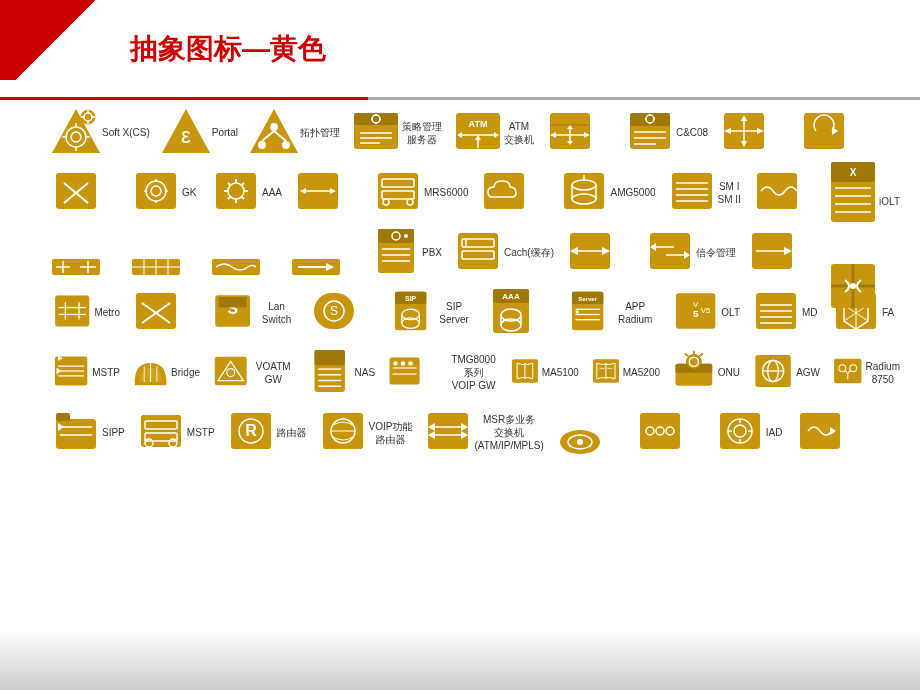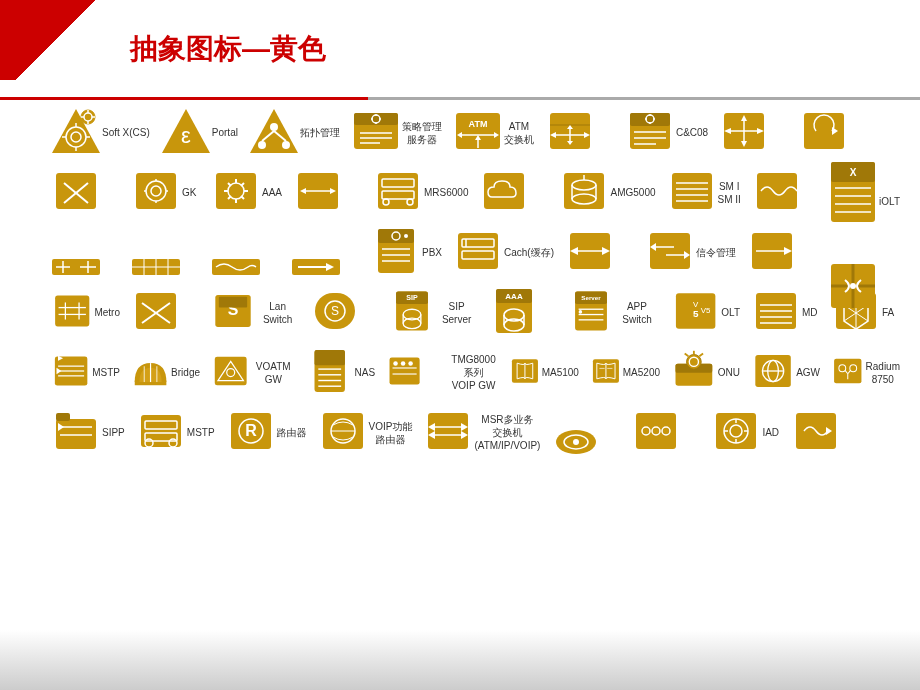--- a/index.html
+++ b/index.html
@@ -490,21 +490,21 @@
     <div class="icon-item">
       <svg width="52" height="52" viewBox="0 0 52 52">
         <rect x="8" y="4" width="36" height="44" rx="3" fill="#c8960c"></rect>
         <rect x="8" y="4" width="36" height="14" rx="2" fill="#a07808"></rect>
         <text x="26" y="14" text-anchor="middle" fill="white" font-size="7" font-weight="bold">Server</text>
         <line x1="12" y1="24" x2="40" y2="24" stroke="white" stroke-width="1.5"></line>
         <line x1="12" y1="30" x2="40" y2="30" stroke="white" stroke-width="1.5"></line>
         <line x1="12" y1="36" x2="40" y2="36" stroke="white" stroke-width="1.5"></line>
         <circle cx="14" cy="27" r="2" fill="white"></circle>
       </svg>
-      <span class="icon-label">APP Switch</span>
+      <span class="icon-label">APP Radium</span>
     </div>
 
     <div class="icon-item">
       <svg width="52" height="52" viewBox="0 0 52 52">
         <rect x="6" y="8" width="40" height="36" rx="3" fill="#c8960c"></rect>
         <text x="26" y="22" text-anchor="middle" fill="white" font-size="8">V</text>
         <text x="26" y="32" text-anchor="middle" fill="white" font-size="10" font-weight="bold">5</text>
         <text x="36" y="28" text-anchor="middle" fill="white" font-size="8">V5</text>
       </svg>
       <span class="icon-label">OLT</span>
@@ -707,21 +707,21 @@
         <rect x="6" y="8" width="40" height="36" rx="3" fill="#c8960c"></rect>
         <line x1="10" y1="22" x2="42" y2="22" stroke="white" stroke-width="1.5"></line>
         <polygon points="39,18 46,22 39,26" fill="white"></polygon>
         <polygon points="13,18 6,22 13,26" fill="white"></polygon>
         <line x1="10" y1="30" x2="42" y2="30" stroke="white" stroke-width="1.5"></line>
         <polygon points="13,26 6,30 13,34" fill="white"></polygon>
         <polygon points="39,26 46,30 39,34" fill="white"></polygon>
       </svg>
       <span class="icon-label" style="white-space:pre-line;">MSR多业务
 交换机
-(ATM/IP/VOIP)</span>
+(ATM/IP/MPLS)</span>
     </div>
 
     <div class="icon-item">
       <svg width="52" height="30" viewBox="0 0 52 30">
         <ellipse cx="26" cy="15" rx="20" ry="12" fill="#c8960c"></ellipse>
         <ellipse cx="26" cy="15" rx="12" ry="7" fill="none" stroke="white" stroke-width="1.5"></ellipse>
         <circle cx="26" cy="15" r="3" fill="white"></circle>
       </svg>
       <span class="icon-label"></span>
     </div>

